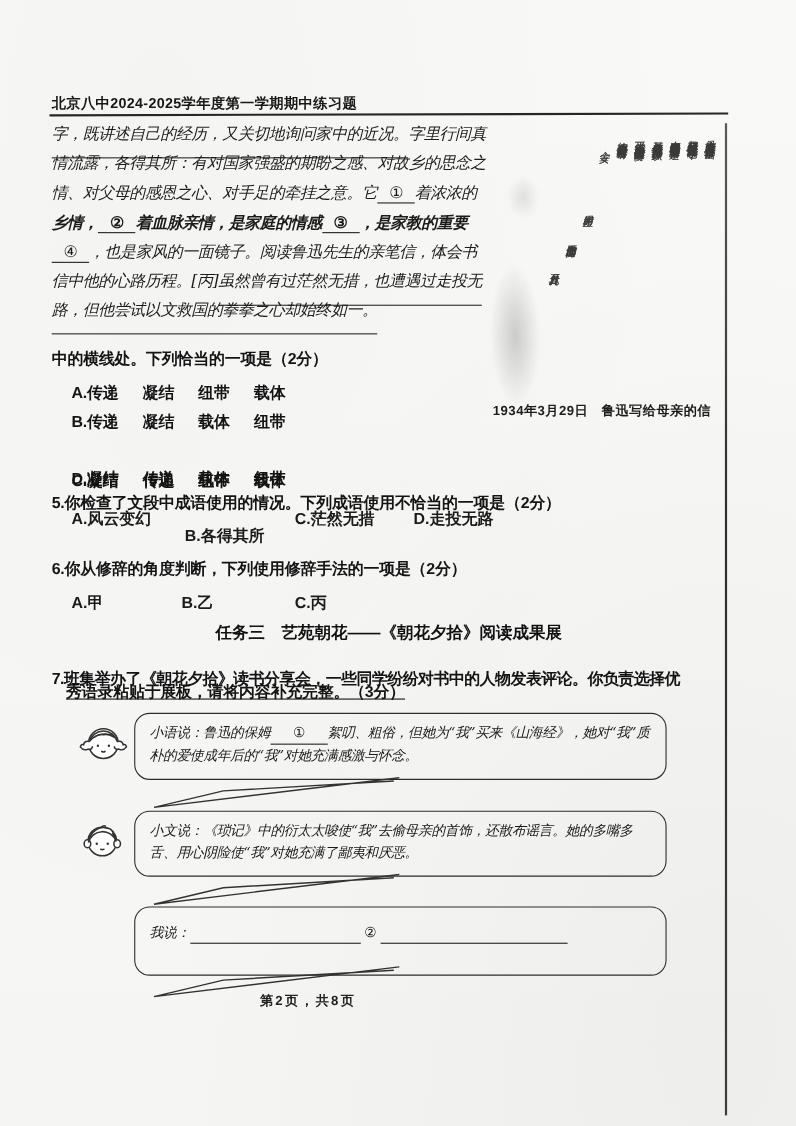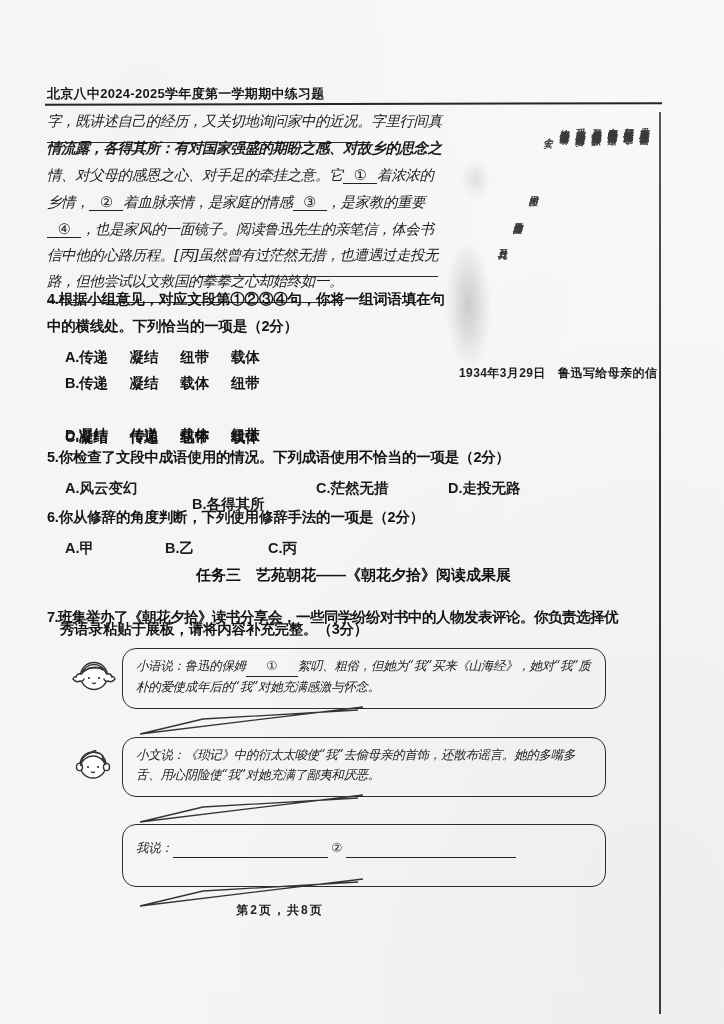--- a/index.html
+++ b/index.html
@@ -30,21 +30,21 @@
   .letter{left:452px;top:118px;width:204px;height:242px;transform:rotate(-1.2deg);}
   .letter-ink{
     position:absolute;right:2px;top:4px;height:232px;
     writing-mode:vertical-rl;
     font-family:"DejaVu Serif",serif;font-style:italic;
     font-size:9.5px;line-height:16px;letter-spacing:.5px;
     color:#222;opacity:.88;text-shadow:0 0 .6px rgba(0,0,0,.55);
   }
   .lcol{display:block;}
   .smudge{border-radius:50%;filter:blur(1px);}
-  .caption{left:459px;top:365px;font-size:12px;font-weight:700;color:#1d1d1d;letter-spacing:.4px;white-space:nowrap;}
+  .caption{left:448px;top:365px;font-size:12px;font-weight:700;color:#1d1d1d;letter-spacing:.4px;white-space:nowrap;}
   
   .q{font-size:14.5px;font-weight:600;color:#141414;letter-spacing:-.2px;white-space:nowrap;}
   .opt-word{display:inline-block;margin-right:22px;}
   .optrow{display:flex;}
   .optrow .o{font-size:14.5px;font-weight:600;white-space:nowrap;}
   
   .sec{left:47px;top:566px;width:613px;text-align:center;font-size:15px;font-weight:700;color:#111;}
   
   .bubble{
     border:1.6px solid #2d2d2d;border-radius:14px;background:transparent;
@@ -63,25 +63,25 @@
 
 <div class="page">
 
   <div class="abs hdr">北京八中2024-2025学年度第一学期期中练习题</div>
   <div class="abs hdr-rule"></div>
   <div class="abs edge-line"></div>
 
   <div class="abs pline hand" style="top:112px;">
     <span class="ul">字，既讲述自己的经历，又关切地询问家中的近况。</span><span>字里行间真</span>
   </div>
-  <div class="abs pline hand" style="top:139px;font-weight:bold;">情流露，各得其所：有对国家强盛的期盼之感、对故乡的思念之</div>
+  <div class="abs pline hand" style="top:139px;">情流露，各得其所：有对国家强盛的期盼之感、对故乡的思念之</div>
   <div class="abs pline hand" style="top:166px;">
     <span>情、对父母的感恩之心、对手足的牵挂之意。它</span><span class="blank">①</span><span>着浓浓的</span>
   </div>
-  <div class="abs pline hand" style="top:193px;">
+  <div class="abs pline hand" style="top:193px;font-weight:bold;">
     <span>乡情，</span><span class="blank">②</span><span>着血脉亲情，是家庭的情感</span><span class="blank">③</span><span>，是家教的重要</span>
   </div>
   <div class="abs pline hand" style="top:220px;">
     <span class="blank">④</span><span>，也是家风的一面镜子。阅读鲁迅先生的亲笔信，体会书</span>
   </div>
   <div class="abs pline hand" style="top:246px;">
     <span>信中他的心路历程。[丙]</span><span class="ul">虽然曾有过茫然无措，也遭遇过走投无</span>
   </div>
   <div class="abs pline hand" style="top:272px;font-style:italic;">
     <span class="ul">路，但他尝试以文救国的拳拳之心却始终如一。</span>
@@ -98,54 +98,53 @@
       <span class="lcol">供尝新上海一向多雨近已放晴男及海婴</span>
       <span class="lcol">均安请勿念为要专此布达恭请</span>
       <span class="lcol" style="transform:translateY(8px);">金安</span>
       <span class="lcol" style="transform:translateY(66px);">男树叩上</span>
       <span class="lcol" style="transform:translateY(92px);">广平及海婴随叩</span>
       <span class="lcol" style="transform:translateY(118px);">三月廿九日</span>
     </div>
   </div>
   <div class="abs caption">1934年3月29日　鲁迅写给母亲的信</div>
 
-  <div class="abs q" style="left:47px;top:290px;">4.根据小组意见，对应文段第①②③④句，你将一组词语填在句</div>
   <div class="abs q" style="left:47px;top:317px;">中的横线处。下列恰当的一项是（2分）</div>
   <div class="abs q" style="left:65px;top:348px;">
     <span>A.</span><span class="opt-word">传递</span><span class="opt-word">凝结</span><span class="opt-word">纽带</span><span class="opt-word">载体</span>
   </div>
   <div class="abs q" style="left:65px;top:374px;">
     <span>B.</span><span class="opt-word">传递</span><span class="opt-word">凝结</span><span class="opt-word">载体</span><span class="opt-word">纽带</span>
   </div>
   <div class="abs q" style="left:65px;top:400px;margin-top:28px;">
     <span>C.</span><span class="opt-word">凝结</span><span class="opt-word">传递</span><span class="opt-word">纽带</span><span class="opt-word">载体</span>
   </div>
   <div class="abs q" style="left:65px;top:426px;">
     <span>D.</span><span class="opt-word">凝结</span><span class="opt-word">传递</span><span class="opt-word">载体</span><span class="opt-word">纽带</span>
   </div>
 
   <div class="abs q" style="left:47px;top:448px;">5.你检查了文段中成语使用的情况。下列成语使用不恰当的一项是（2分）</div>
-  <div class="abs optrow" style="left:65px;top:479px;gap:24px;">
+  <div class="abs optrow" style="left:65px;top:462px;">
     <span class="o" style="width:103px;">A.风云变幻</span>
     <span class="o" style="width:100px;margin-top:16px;">B.各得其所</span>
     <span class="o" style="width:108px;">C.茫然无措</span>
     <span class="o">D.走投无路</span>
   </div>
 
   <div class="abs q" style="left:47px;top:508px;">6.你从修辞的角度判断，下列使用修辞手法的一项是（2分）</div>
   <div class="abs optrow" style="left:65px;top:539px;">
     <span class="o" style="width:100px;">A.甲</span>
     <span class="o" style="width:103px;">B.乙</span>
     <span class="o">C.丙</span>
   </div>
 
   <div class="abs sec">任务三　艺苑朝花——《朝花夕拾》阅读成果展</div>
 
   <div class="abs q" style="left:47px;top:592px;letter-spacing:-.5px;margin-top:16px;">7.班集举办了《朝花夕拾》读书分享会，一些同学纷纷对书中的人物发表评论。你负责选择优</div>
-  <div class="abs q" style="left:60px;top:620px;">秀语录粘贴于展板，请将内容补充完整。（3分）</div>
+  <div class="abs q" style="left:60px;top:620px;text-decoration:underline;">秀语录粘贴于展板，请将内容补充完整。（3分）</div>
 
   <div class="abs avatar" style="left:70px;top:652px;">
     <svg width="48" height="48" viewBox="0 0 48 48" fill="none" stroke="#333" stroke-width="1.4" stroke-linecap="round">
       <circle cx="24" cy="24" r="13.5" fill="#fff"></circle>
       <path d="M11 22 q-4 -1 -5 3 q-2 -1 -3 2 q3 4 7 2 q3 1 4 -2" fill="#fff"></path>
       <path d="M37 22 q4 -1 5 3 q2 -1 3 2 q-3 4 -7 2 q-3 1 -4 -2" fill="#fff"></path>
       <path d="M11.5 22 a13 13 0 0 1 25 0 q-2 -5 -6 -6 q-7 -2 -13 1 q-4 2 -6 5z" fill="#fff"></path>
       <path d="M16 18 q4 -3 8 -2 q5 -1 9 2" fill="none"></path>
       <circle cx="19" cy="26" r="1.1" fill="#333" stroke="none"></circle>
       <circle cx="29" cy="26" r="1.1" fill="#333" stroke="none"></circle>

